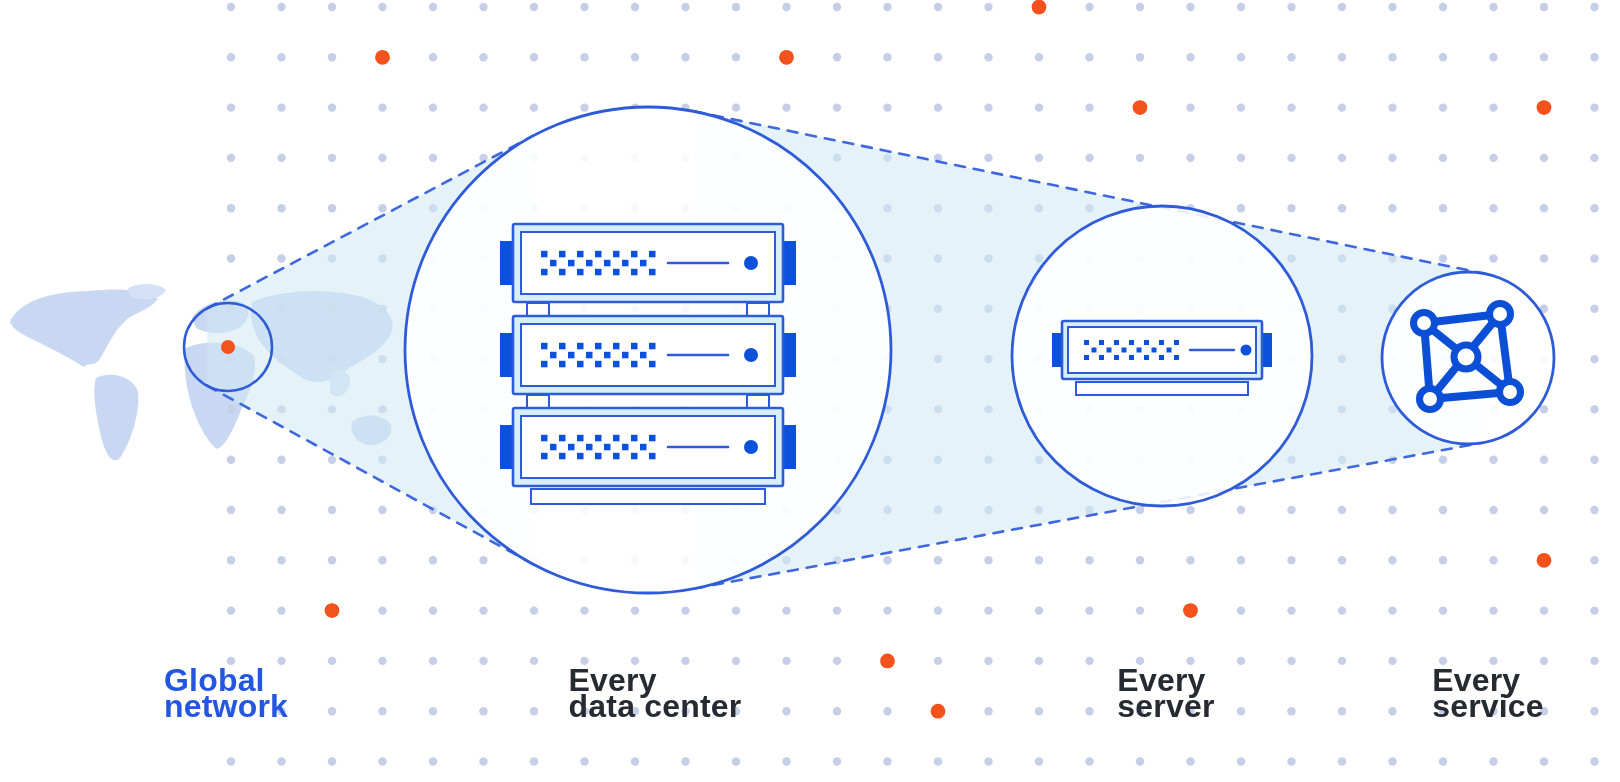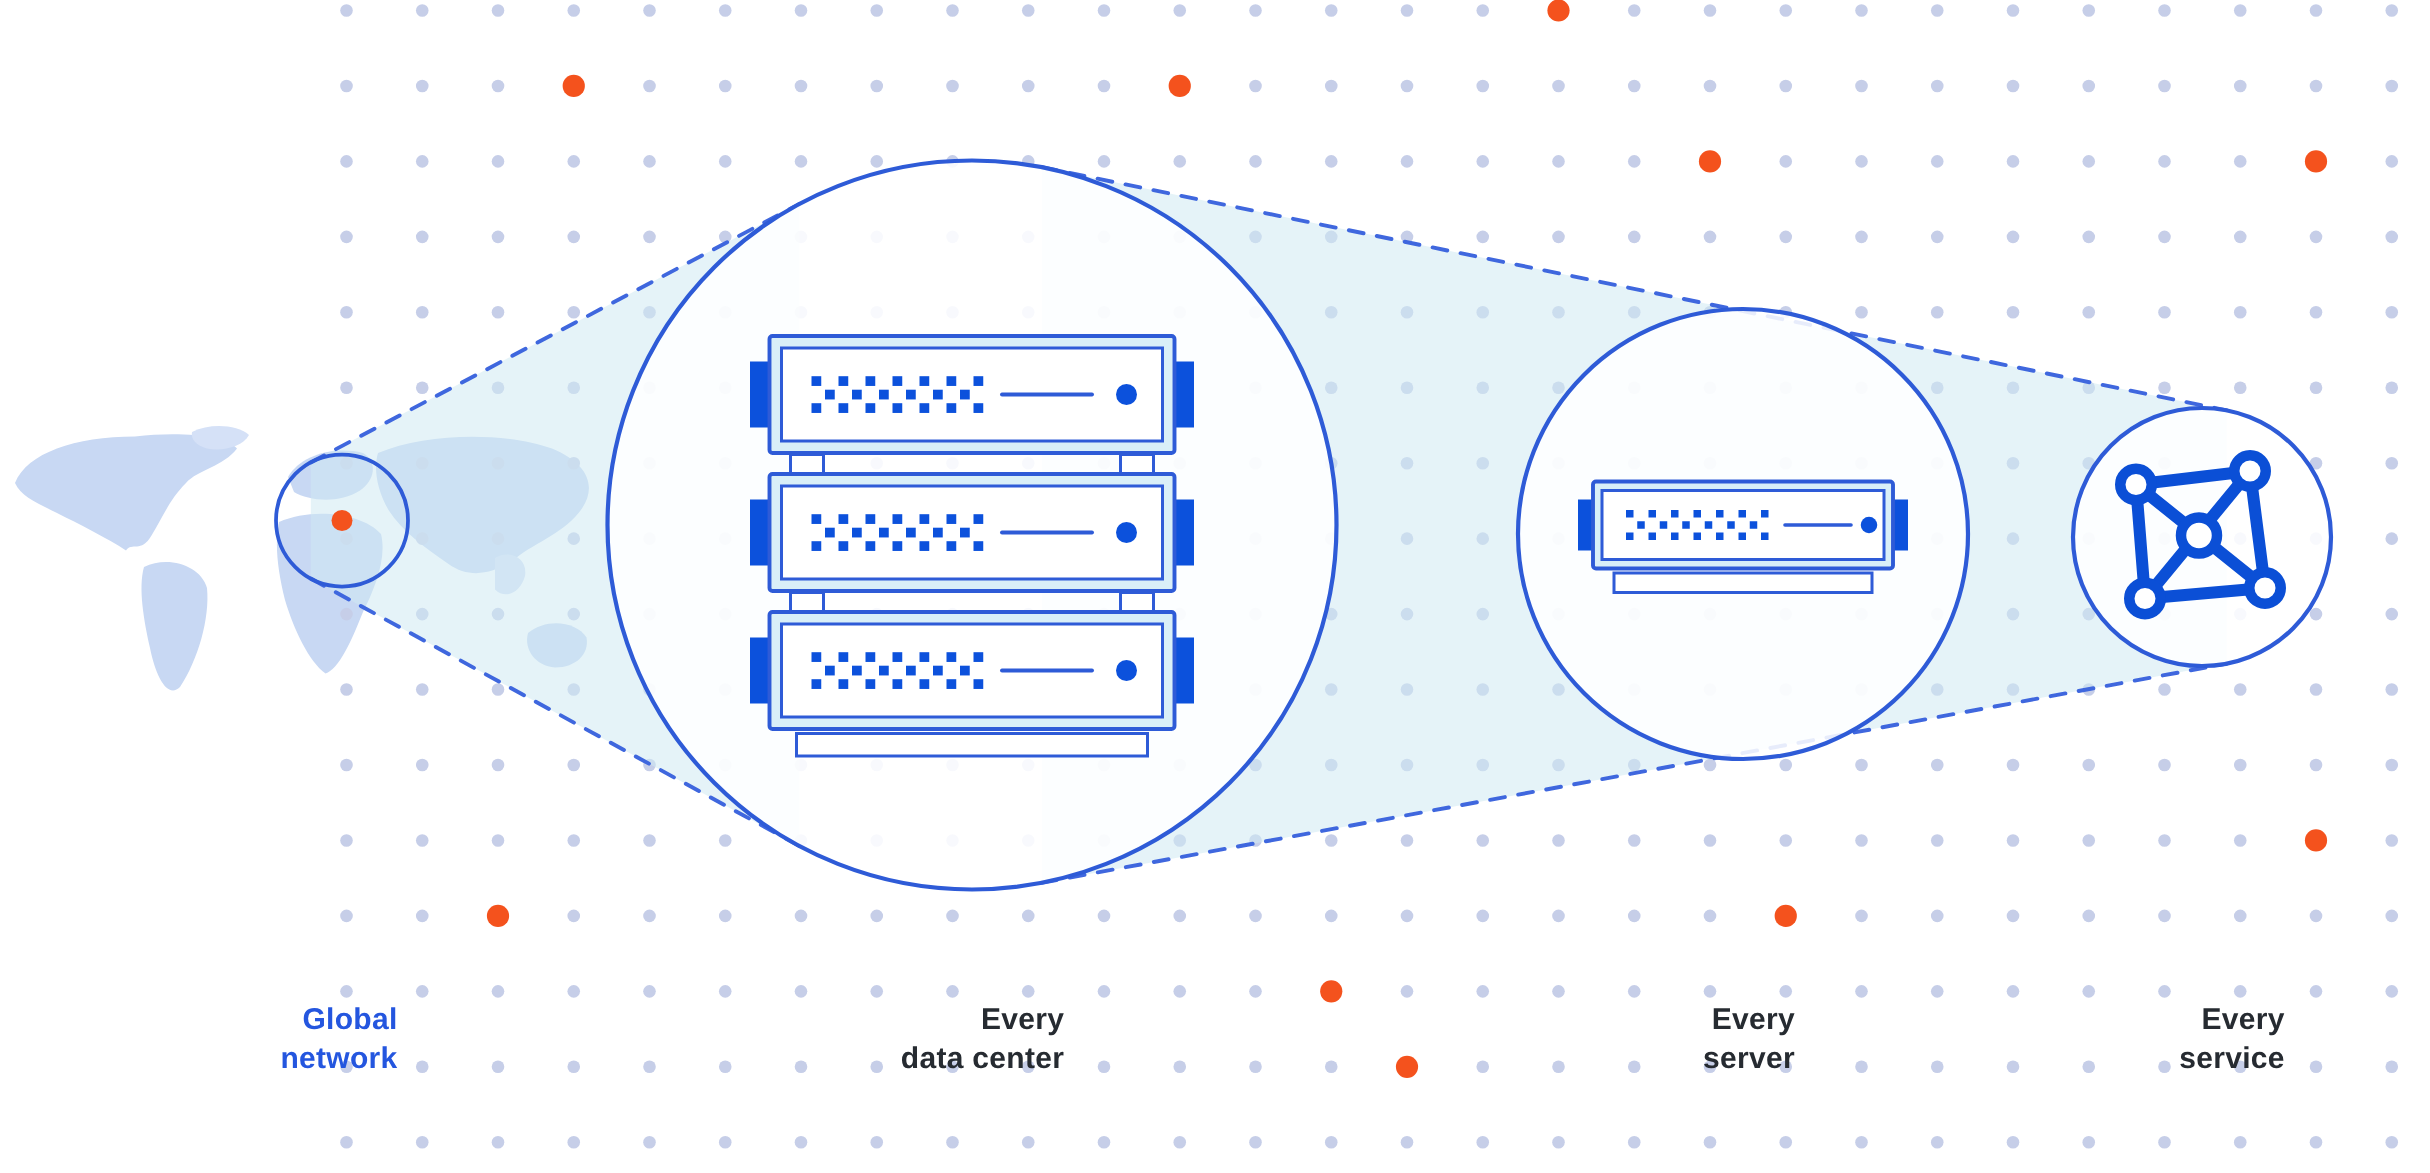--- a/index.html
+++ b/index.html
@@ -1,20 +1,20 @@
 <!DOCTYPE html>
 <html><head>
 <meta charset="utf-8">
 <style>
   html,body{margin:0;padding:0;background:#ffffff;}
   #stage{position:relative;width:1620px;height:782px;background:#ffffff;overflow:hidden;
          font-family:"Liberation Sans", sans-serif;}
   #scene{position:absolute;left:0;top:0;}
-  .label{position:absolute;transform:translateX(-50%);text-align:right;
-         font-size:20px;font-weight:700;line-height:26px;white-space:pre-line;
+  .label{position:absolute;transform:translateX(-50%);text-align:left;
+         font-size:32px;font-weight:700;line-height:26px;white-space:pre-line;
          letter-spacing:0.2px;}
 </style>
 </head>
 <body>
 
 <div id="stage">
   <svg id="scene" width="1620" height="782" viewBox="0 0 1620 782">
       <g>
         <path d="M10,322 C18,302 50,291 90,291 C122,287 152,291 158,299 C149,311 132,313 124,322 C113,333 109,344 101,357 C94,369 88,361 84,367 C72,359 52,349 38,342 C24,335 14,331 10,322 Z" fill="#C8D8F3"></path>
         <path d="M128,288 C140,282 158,283 166,290 C162,298 148,301 138,299 C131,297 127,293 128,288 Z" fill="#D5E1F7"></path>

